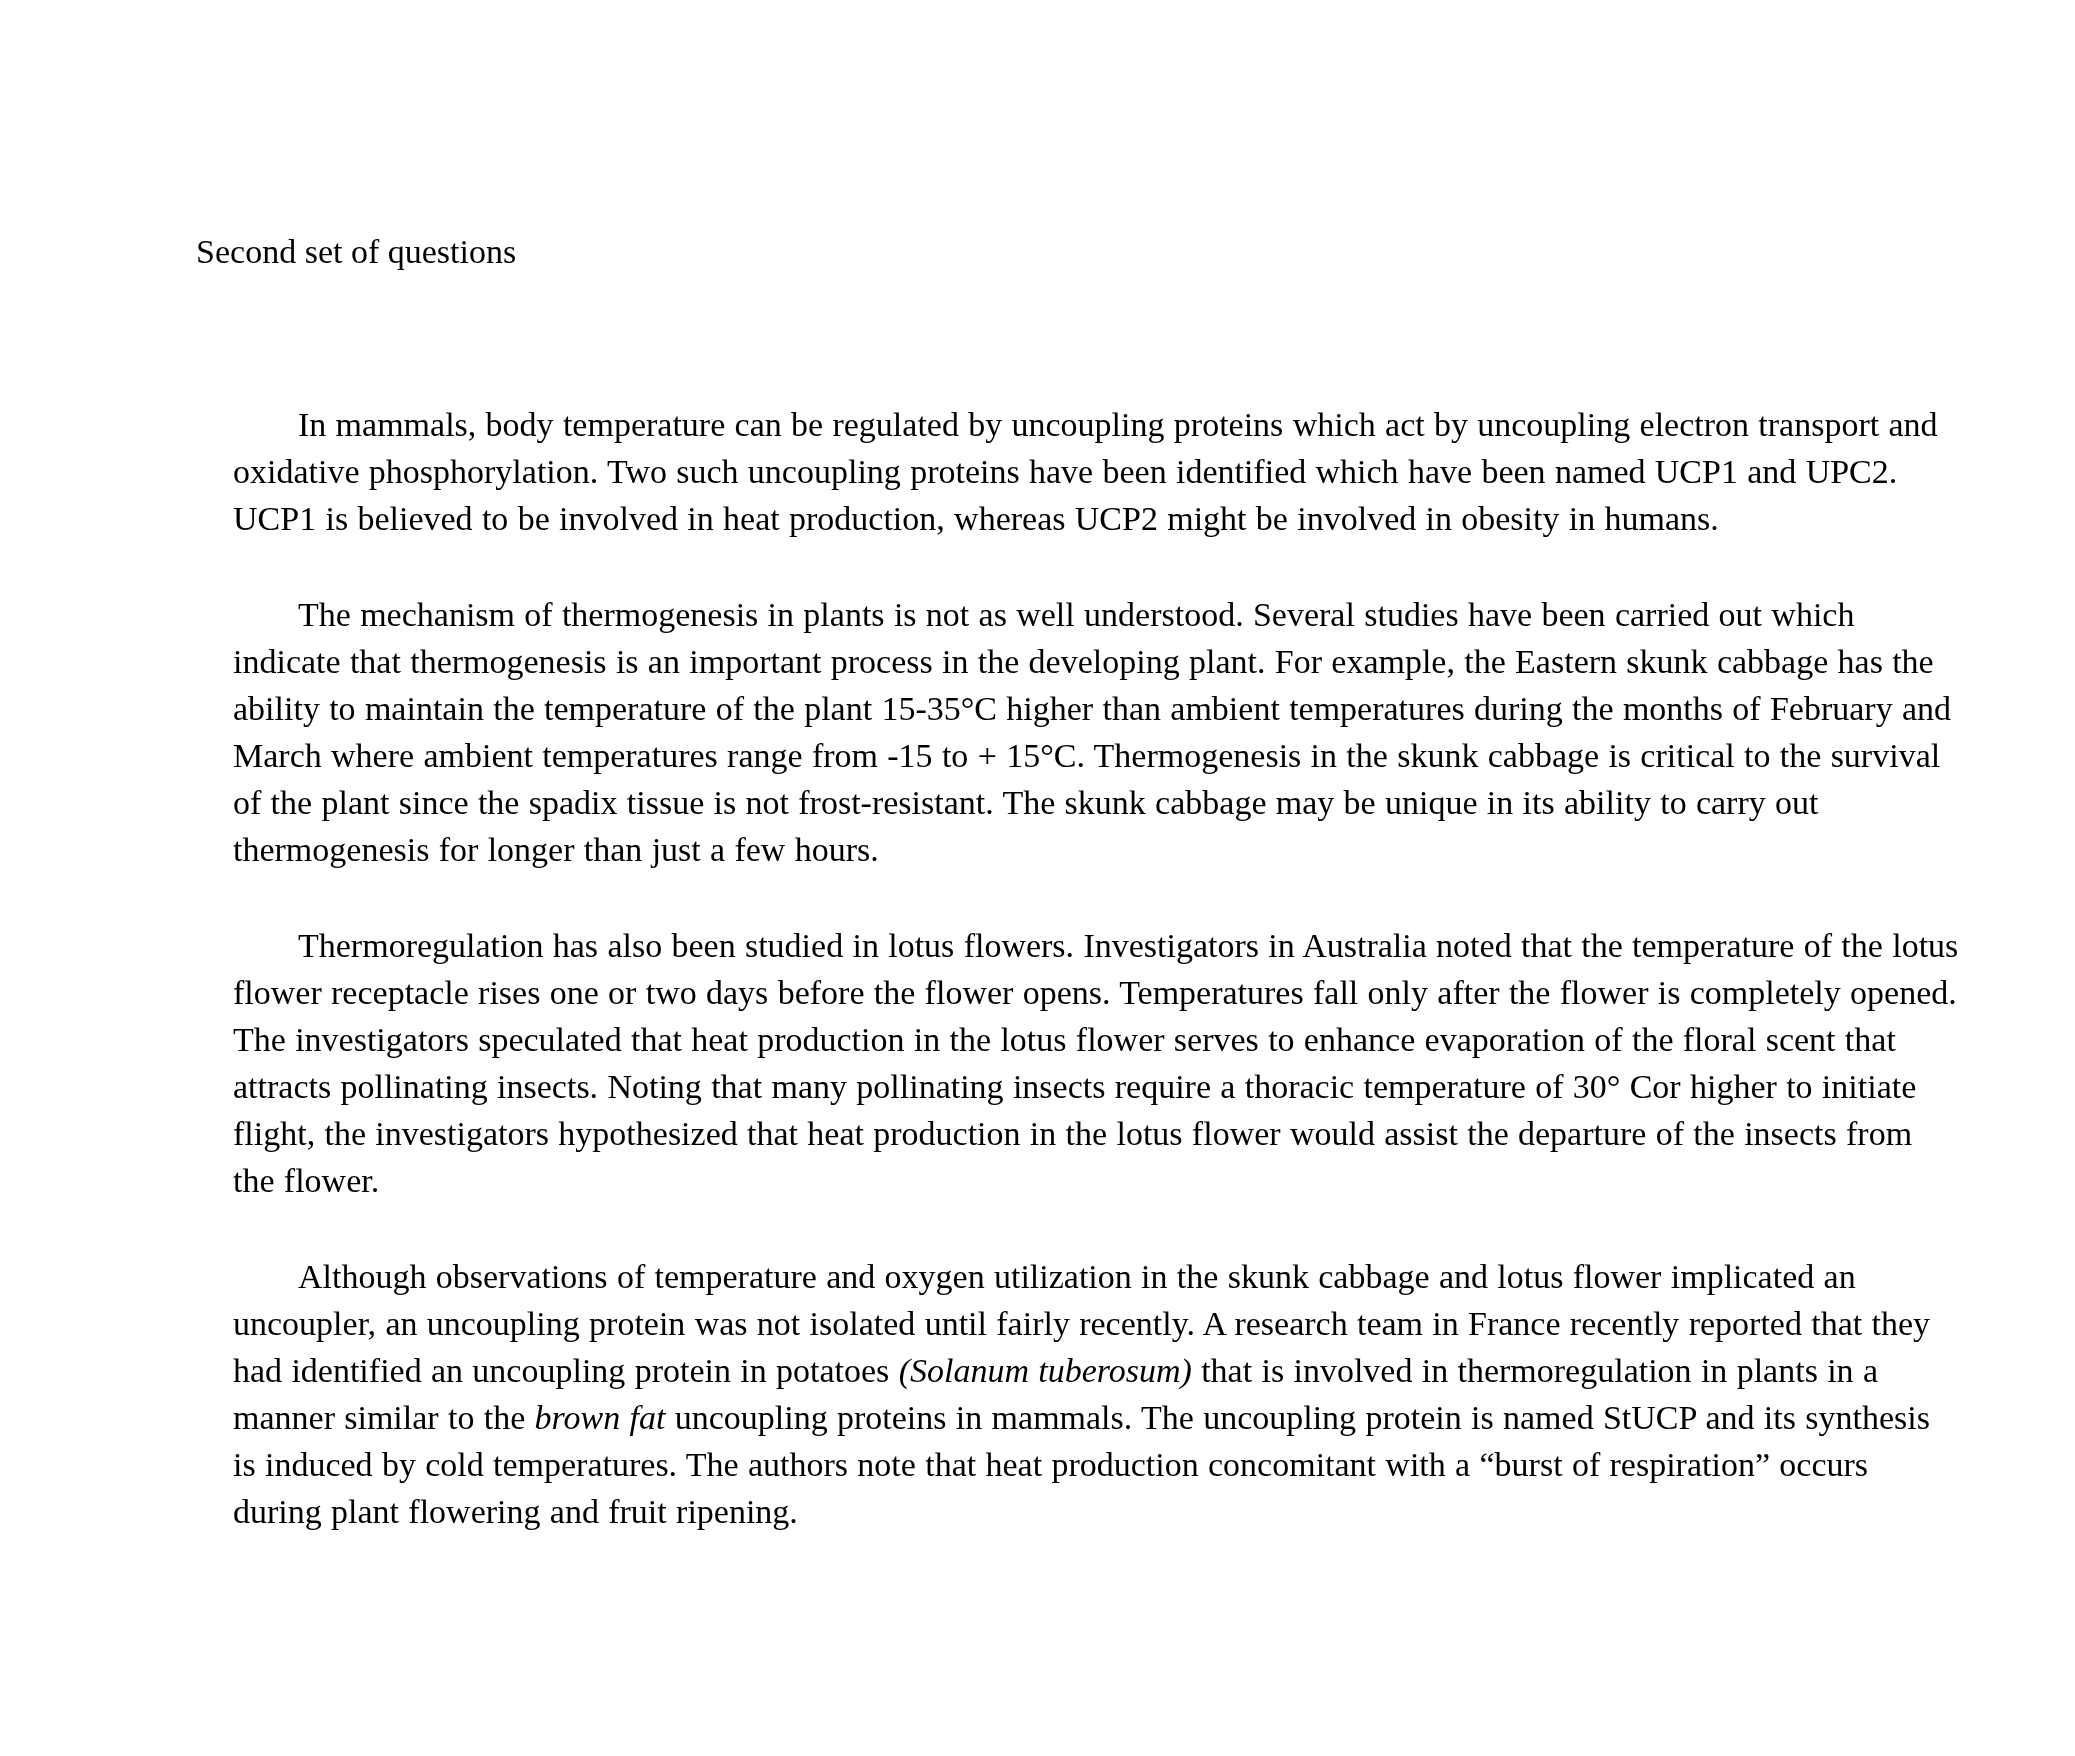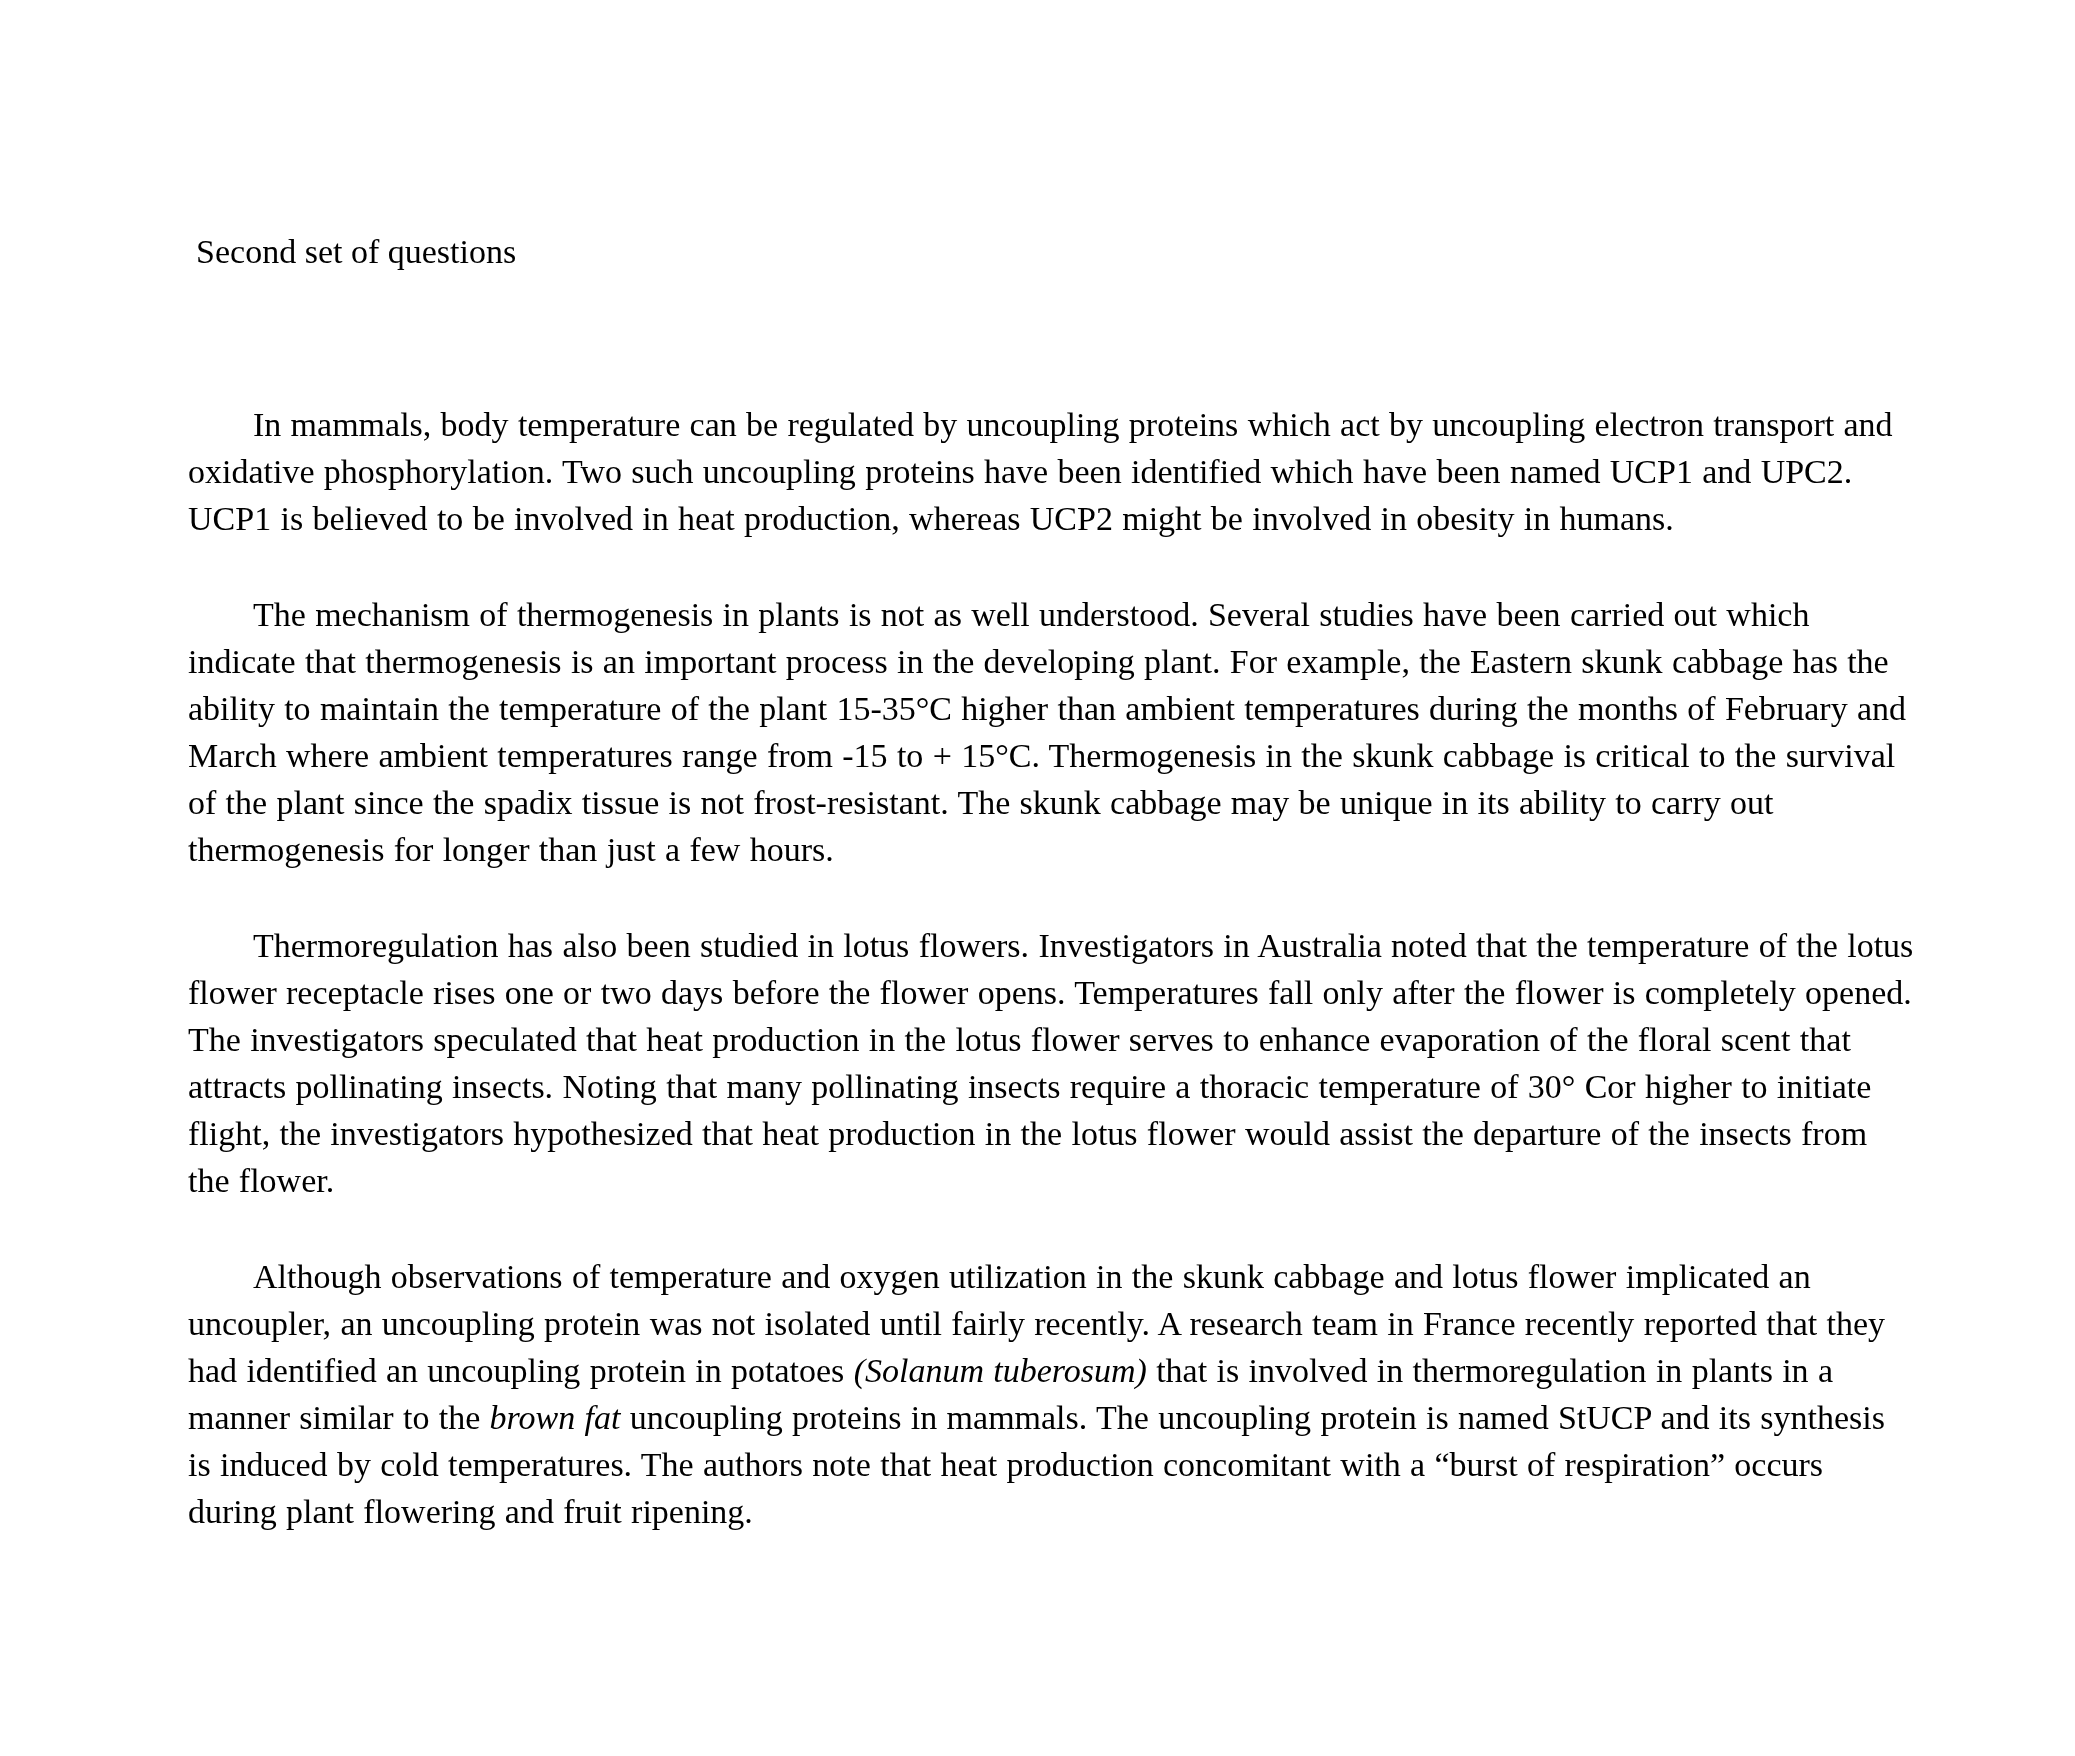--- a/index.html
+++ b/index.html
@@ -23,20 +23,21 @@
   }
   .doc-title {
     font-size: 34px;
     font-weight: normal;
     line-height: 47px;
     margin: 0 0 126px 0;
     padding-left: 8.1px;
   }
   .doc-body {
     width: 1726px;
+    margin-left: 45px;
   }
   .doc-paragraph {
     font-size: 34px;
     line-height: 47px;
     margin: 0 0 49px 0;
     text-indent: 65px;
     text-align: left;
     word-spacing: 0.8px;
   }
   .doc-paragraph em {

